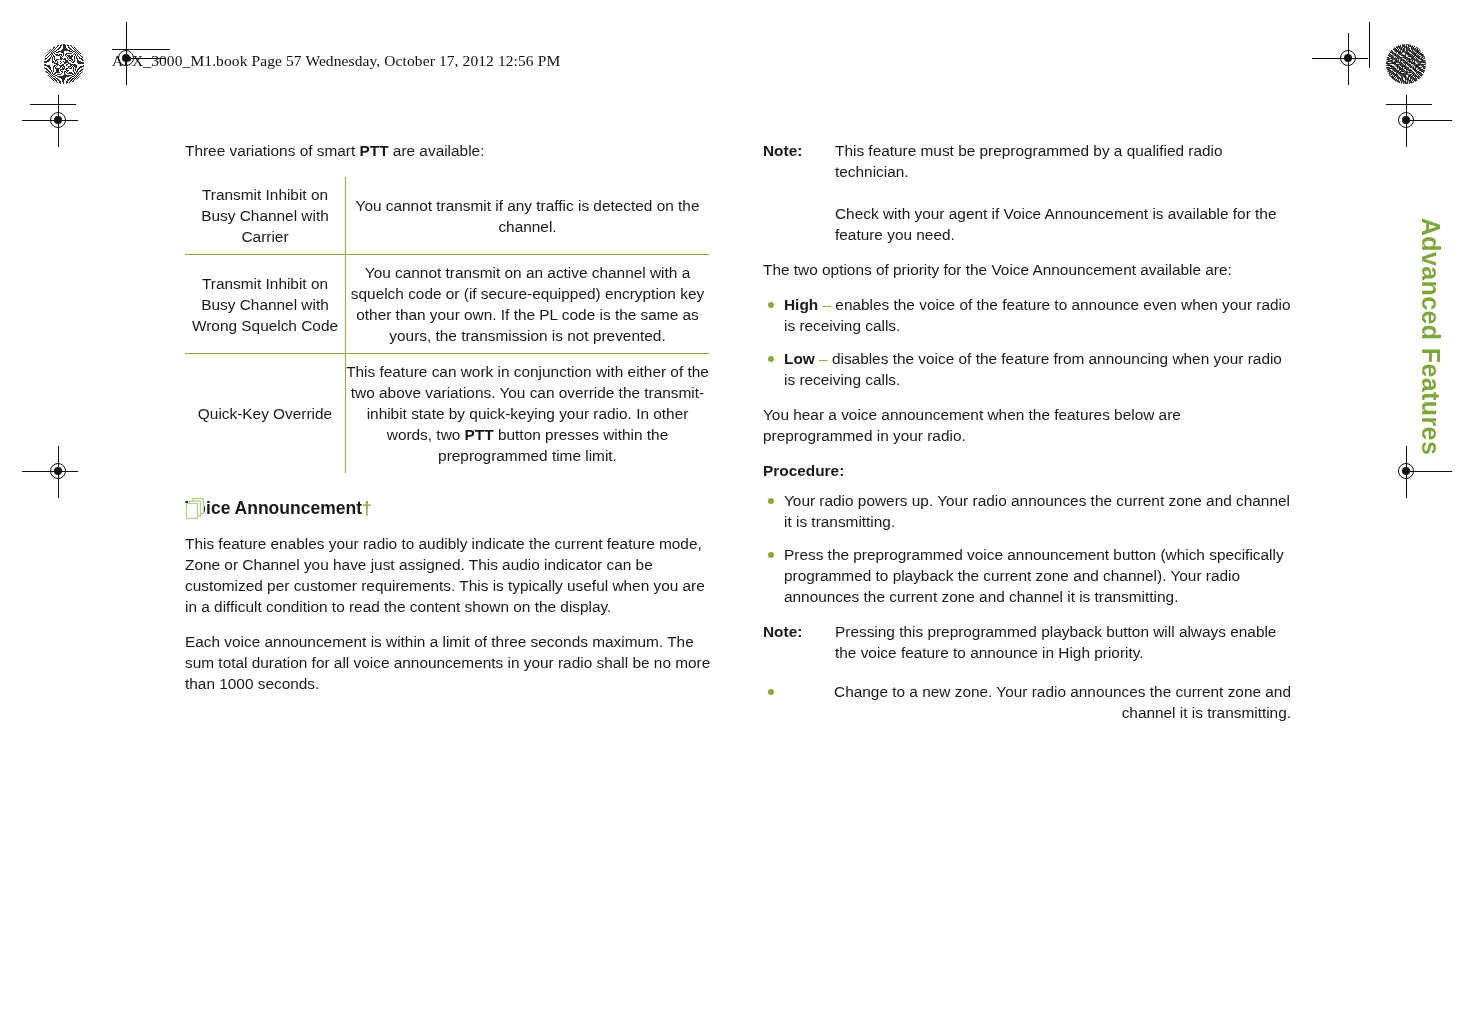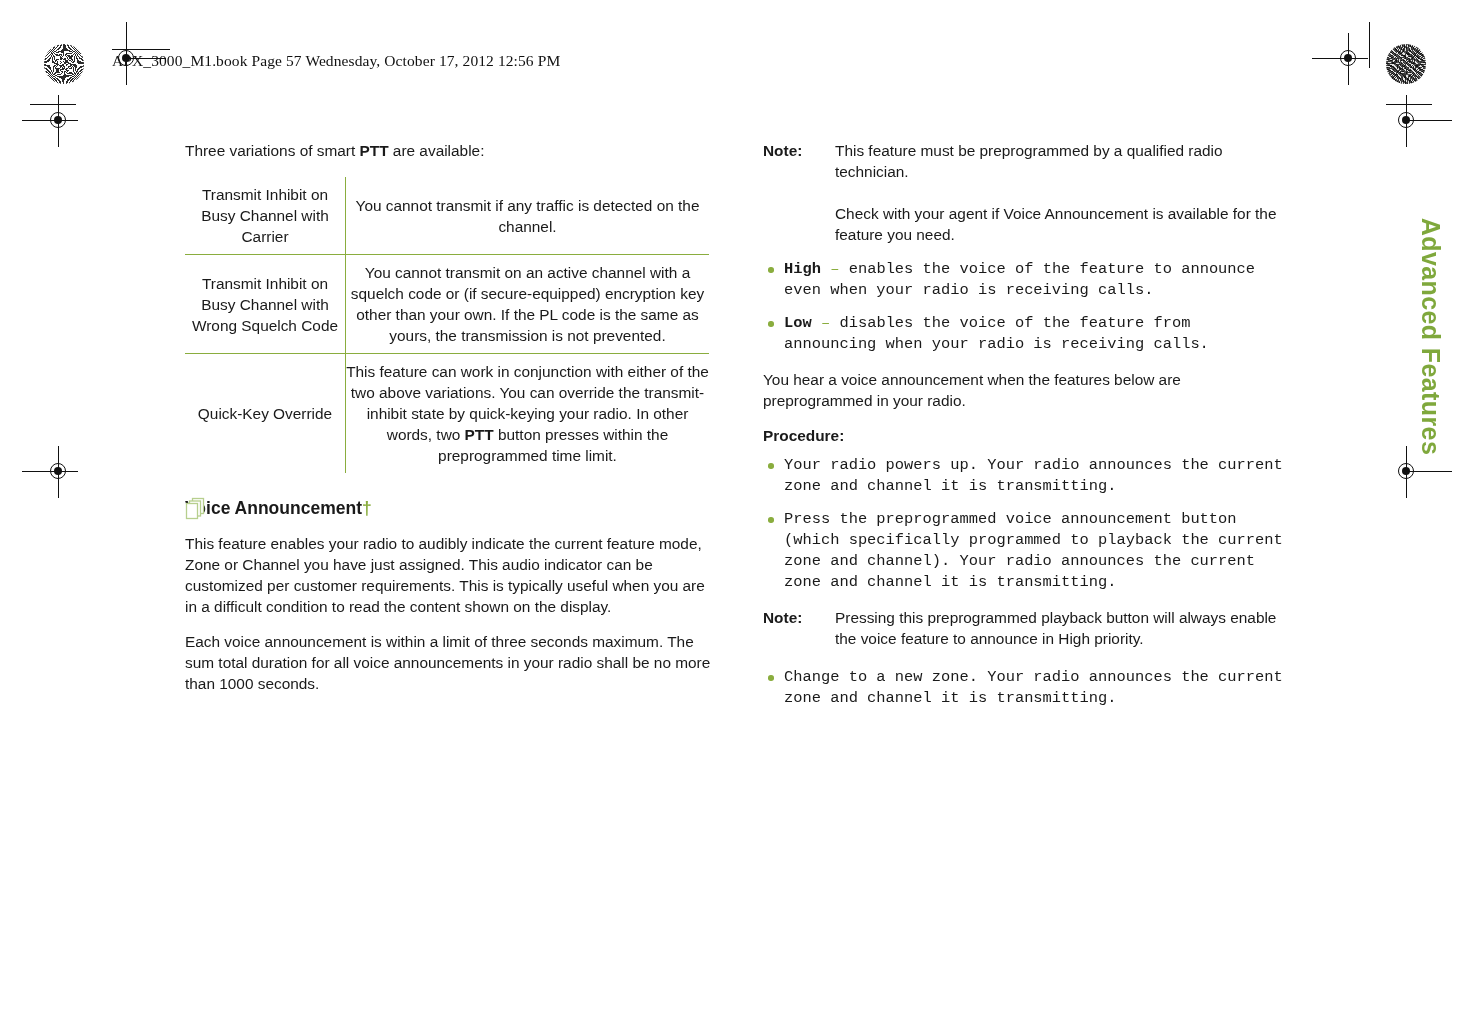--- a/index.html
+++ b/index.html
@@ -164,21 +164,20 @@
     flex: 0 0 72px;
   }
   .note .body { flex: 1 1 auto; }
   .note .body .gap { height: 21px; }
 
   
   ul.bl {
     list-style: none;
     margin: 0 0 14px 0;
     padding: 0;
-    font-family: Liberation Mono, monospace;
   }
   ul.bl li {
     position: relative;
     padding-left: 21px;
     margin-bottom: 12px;
   }
   ul.bl li:last-child { margin-bottom: 0; }
   ul.bl li::before {
     content: "";
     position: absolute;
@@ -373,41 +372,42 @@
 
     <div class="note">
       <div class="lbl">Note:</div>
       <div class="body">
         <div>This feature must be preprogrammed by a qualified radio technician.</div>
         <div class="gap"></div>
         <div>Check with your agent if Voice Announcement is available for the feature you need.</div>
       </div>
     </div>
 
+    <p class="para">The two options of priority for the Voice Announcement available are:</p>
 
     <ul class="bl">
       <li><span class="b">High</span> <span class="gdash">–</span><span> enables the voice of the feature to announce even when your radio is receiving calls.</span></li>
       <li><span class="b">Low</span> <span class="gdash">–</span><span> disables the voice of the feature from announcing when your radio is receiving calls.</span></li>
     </ul>
 
     <p class="para">You hear a voice announcement when the features below are preprogrammed in your radio.</p>
 
     <p class="para tight b">Procedure:</p>
 
     <ul class="bl">
       <li>Your radio powers up. Your radio announces the current zone and channel it is transmitting.</li>
       <li>Press the preprogrammed voice announcement button (which specifically programmed to playback the current zone and channel). Your radio announces the current zone and channel it is transmitting.</li>
     </ul>
 
     <div class="note" style="margin-top:14px;">
       <div class="lbl">Note:</div>
       <div class="body">Pressing this preprogrammed playback button will always enable the voice feature to announce in High priority.</div>
     </div>
 
-    <ul class="bl" style="margin-top:18px;">
+    <ul class="bl" style="margin-top:18px;text-align:right;">
       <li>Change to a new zone. Your radio announces the current zone and channel it is transmitting.</li>
     </ul>
 
   </div>
 
   <div class="side-tab">
     <div class="rot">Advanced Features</div>
   </div>
 
   <div class="pagenum">57</div>

